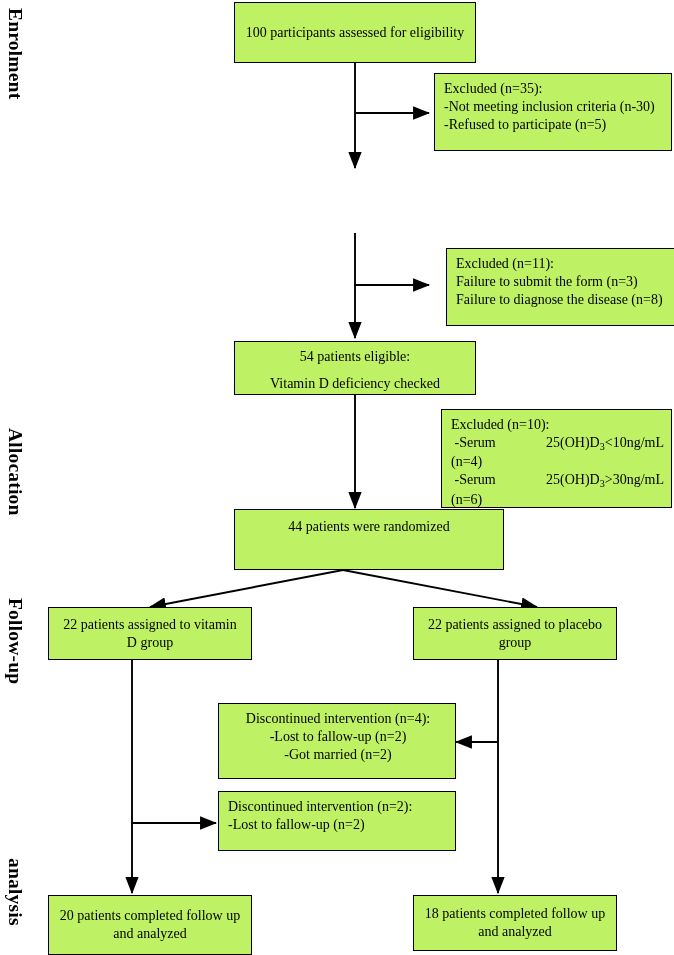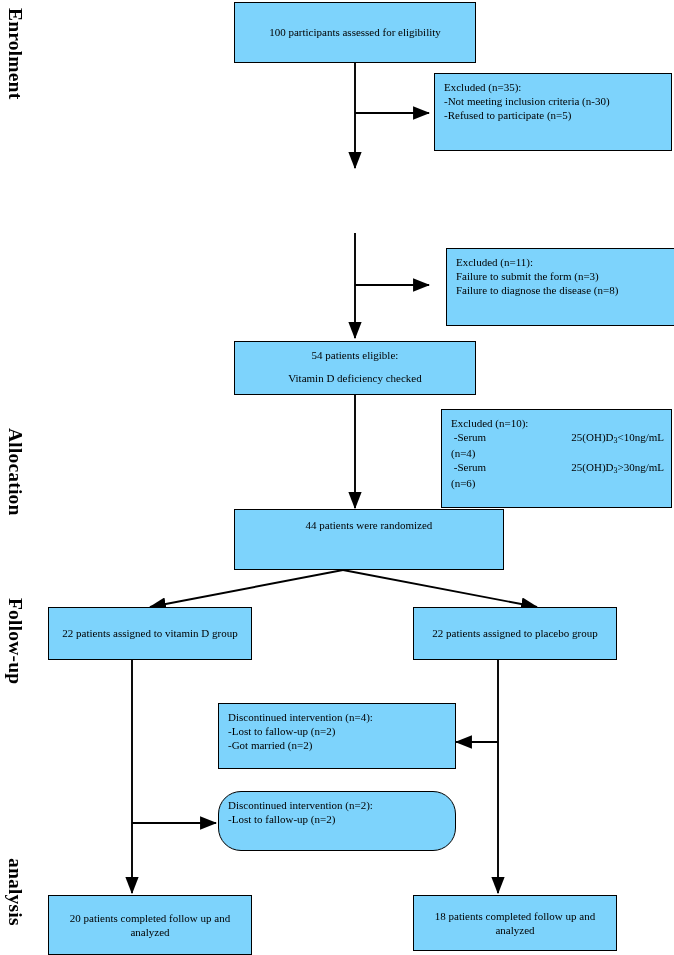--- a/index.html
+++ b/index.html
@@ -20,22 +20,22 @@
     position: absolute;
     left: 0;
     top: 0;
     width: 674px;
     height: 955px;
   }
   .box {
     position: absolute;
     box-sizing: border-box;
     border: 1.4px solid #000000;
-    background: #7dd3fc;
-    font-size: 11px;
+    background: #bef264;
+    font-size: 14px;
     line-height: 1.28;
     z-index: 3;
   }
   .box .txt {
     display: block;
     white-space: pre-line;
   }
   .center-box {
     text-align: center;
     display: flex;
@@ -156,27 +156,27 @@
   </div>
 
   <div class="box center-box" style="left: 48px; top: 607px; width: 204px; height: 53px;">
     <span class="txt">22 patients assigned to vitamin D group</span>
   </div>
 
   <div class="box center-box" style="left: 413px; top: 607px; width: 204px; height: 53px;">
     <span class="txt">22 patients assigned to placebo group</span>
   </div>
 
-  <div class="box left-box" style="left: 218px; top: 703px; width: 238px; height: 66px;">
+  <div class="box left-box" style="left: 218px; top: 703px; width: 238px; height: 76px; text-align: center;">
     <span class="txt">Discontinued intervention (n=4):</span>
     <span class="txt"> -Lost to fallow-up (n=2)</span>
     <span class="txt"> -Got married (n=2)</span>
   </div>
 
-  <div class="box left-box" style="left: 218px; top: 791px; width: 238px; height: 60px; border-radius: 23px;">
+  <div class="box left-box" style="left: 218px; top: 791px; width: 238px; height: 60px;">
     <span class="txt">Discontinued intervention (n=2):</span>
     <span class="txt"> -Lost to fallow-up (n=2)</span>
   </div>
 
   <div class="box center-box" style="left: 48px; top: 895px; width: 204px; height: 60px;">
     <span class="txt">20 patients completed follow up and analyzed</span>
   </div>
 
   <div class="box center-box" style="left: 413px; top: 895px; width: 204px; height: 56px;">
     <span class="txt">18 patients completed follow up and analyzed</span>

